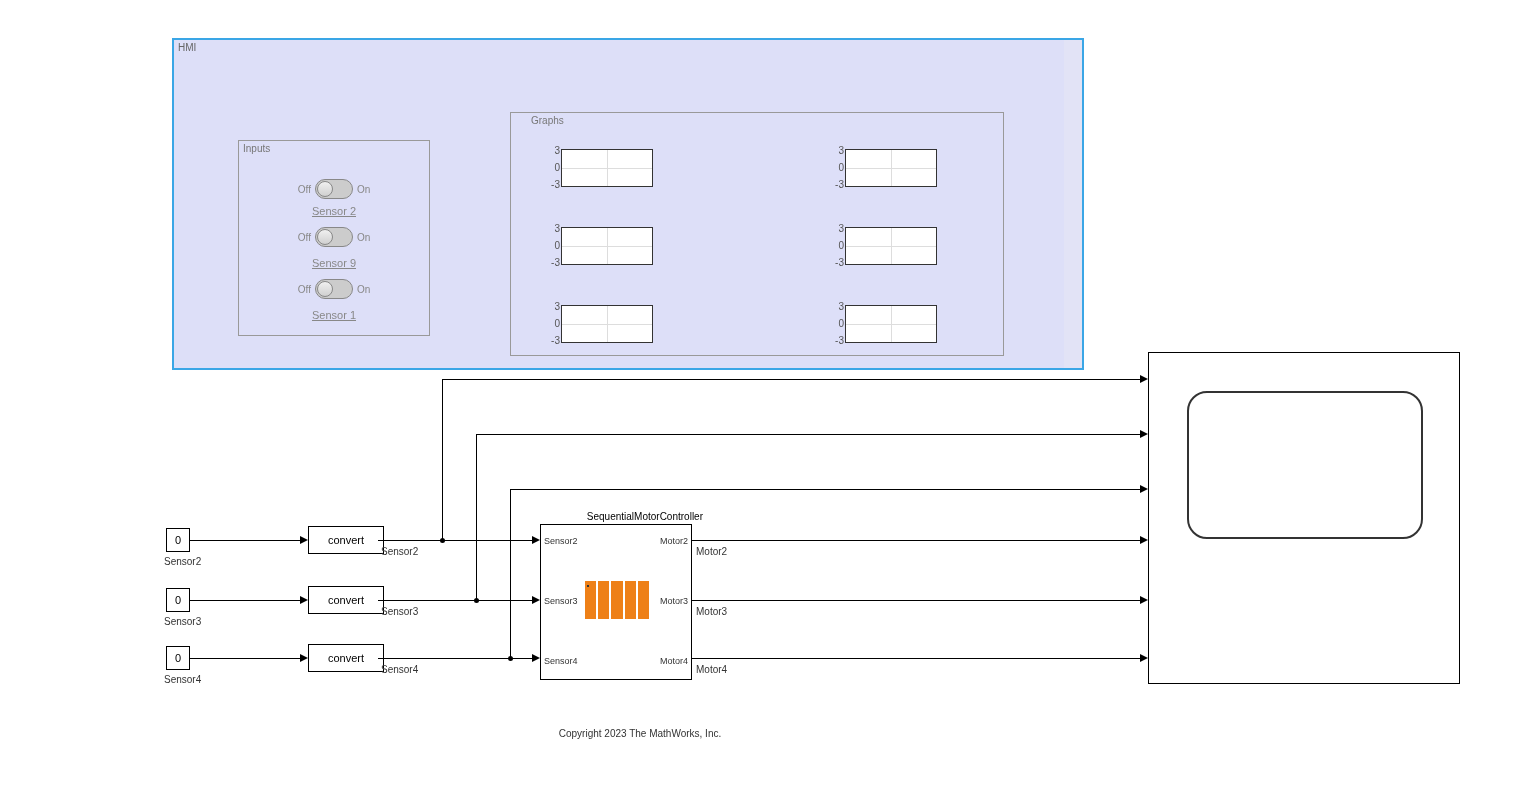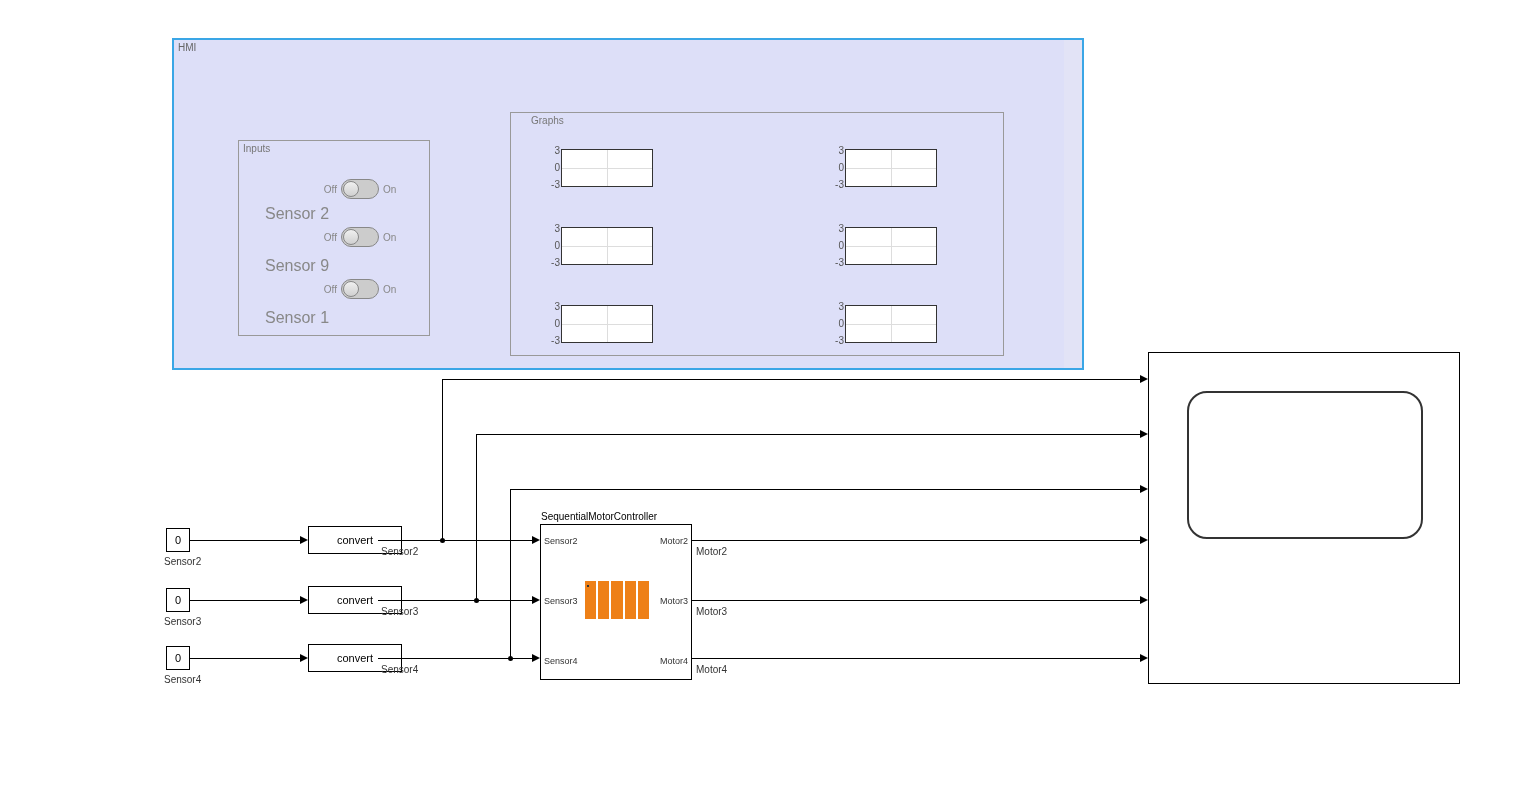--- a/index.html
+++ b/index.html
@@ -46,21 +46,20 @@
     }
     
     .inputs-panel {
       position: absolute;
       left: 64px;
       top: 100px;
       width: 192px;
       height: 196px;
       border: 1px solid #999;
       background: transparent;
-      padding-left: 26px;
     }
     .inputs-title {
       position: absolute;
       left: 4px;
       top: 2px;
       font-size: 10px;
       color: #777;
     }
     .toggle-row {
       position: absolute;
@@ -88,22 +87,24 @@
       height: 16px;
       background: linear-gradient(#f0f0f0,#d0d0d0);
       border: 1px solid #888;
       border-radius: 50%;
       left: 1px;
       top: 1px;
     }
     .sensor-label {
       position: absolute;
       width: 100%;
-      font-size: 16px;
+      text-align: center;
+      font-size: 11px;
       color: #888;
+      text-decoration: underline;
     }
     
     .graphs-panel {
       position: absolute;
       left: 336px;
       top: 72px;
       width: 494px;
       height: 244px;
       border: 1px solid #999;
       background: transparent;
@@ -169,39 +170,39 @@
     .block-label {
       position: absolute;
       font-size: 10px;
       color: #333;
     }
     .constant-block {
       width: 24px;
       height: 24px;
     }
     .convert-block {
-      width: 94px;
+      width: 76px;
       height: 28px;
     }
     
     .controller-block {
       position: absolute;
       left: 540px;
       top: 524px;
       width: 152px;
       height: 156px;
       background: #fff;
       border: 1px solid #000;
     }
     .controller-title {
       position: absolute;
-      left: 0;
+      left: 12px;
       top: -14px;
       width: 100%;
-      text-align: left;
+      text-align: right;
       font-size: 10px;
     }
     .port-label {
       position: absolute;
       font-size: 9px;
       color: #333;
     }
     .port-label.left {
       left: 3px;
     }
@@ -459,13 +460,14 @@
 
   <div class="line-h" style="left:692px; top:540px; width:450px;"></div>
   <div class="arrow-right" style="left:1140px; top:536px;"></div>
 
   <div class="line-h" style="left:692px; top:600px; width:450px;"></div>
   <div class="arrow-right" style="left:1140px; top:596px;"></div>
 
   <div class="line-h" style="left:692px; top:658px; width:450px;"></div>
   <div class="arrow-right" style="left:1140px; top:654px;"></div>
 
+  <div class="copyright">Copyright 2023 The MathWorks, Inc.</div>
 </div>
 
 </body></html>

